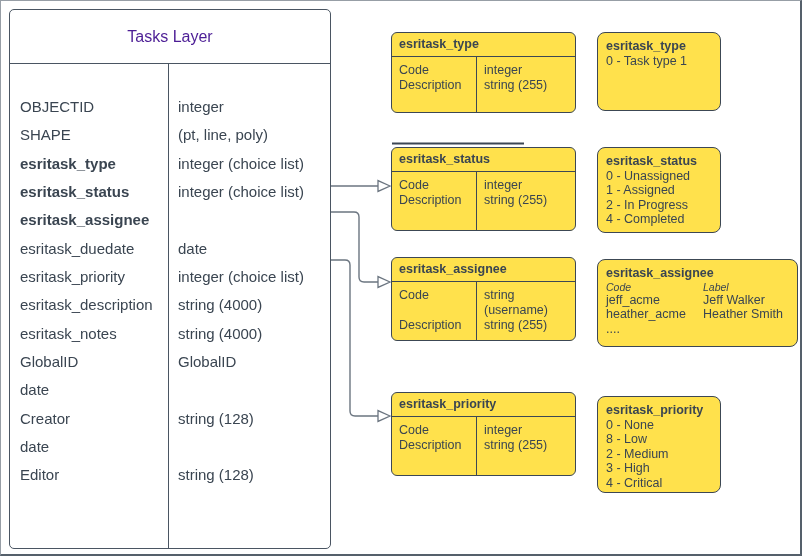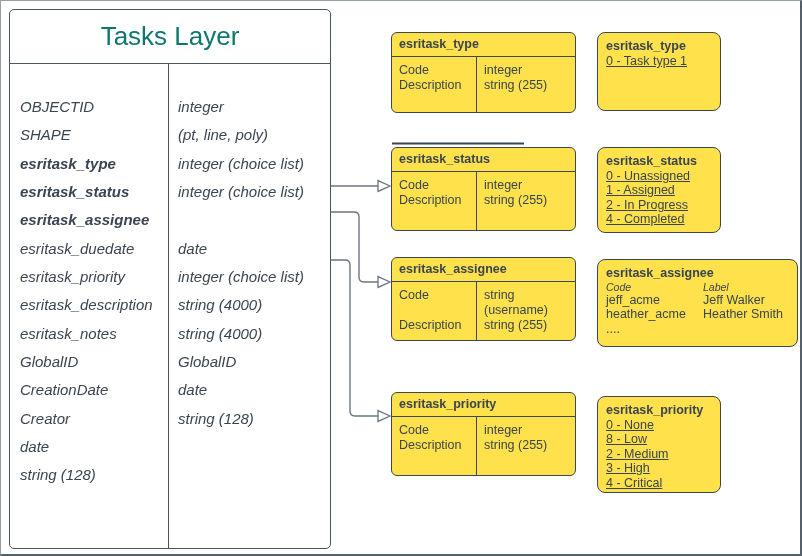--- a/index.html
+++ b/index.html
@@ -13,26 +13,26 @@
   .connectors path { fill:none; stroke:#6b7580; stroke-width:1.4; }
   .connectors path.darkseg { stroke:#3c4754; stroke-width:2.2; }
   .connectors polygon { fill:#ffffff; stroke:#6b7580; stroke-width:1.3; }
 
   
   .main-table {
     position:absolute; left:8px; top:8px; width:322px; height:540px;
     background:#ffffff; border:1px solid #4a5562; border-radius:5px; box-sizing:border-box;
   }
   .main-title {
-    height:53px; line-height:53px; text-align:center; font-size:26px; color:#0f766e;
+    height:53px; line-height:53px; text-align:center; font-size:16px; color:#4c1d95;
     border-bottom:1px solid #4a5562;
   }
   .main-vdiv { position:absolute; left:158px; top:54px; bottom:0; width:1px; background:#4a5562; }
   .main-body { padding-top:29px; font-size:15px; }
-  .frow { display:flex; line-height:28.35px;font-style:italic; }
+  .frow { display:flex; line-height:28.35px; }
   .fname { width:158px; flex:none; padding-left:10px; box-sizing:border-box; }
   .ftype { padding-left:10px; }
   .frow.bold .fname { font-weight:bold; }
 
   
   .dtable {
     position:absolute; left:390px; width:185px; box-sizing:border-box;
     background:#ffe14c; border:1.5px solid #3c4754; border-radius:6px;
   }
   .dt0 { top:31px;  height:81px; }
@@ -52,21 +52,21 @@
   .vlist {
     position:absolute; left:596px; box-sizing:border-box;
     background:#ffe14c; border:1.5px solid #3c4754; border-radius:8px;
     padding:6px 8px; font-size:12.5px;
   }
   .vl-type     { top:31px;  width:124px; height:79px; }
   .vl-status   { top:146px; width:124px; height:86px; }
   .vl-assignee { top:258px; width:201px; height:88px; }
   .vl-priority { top:395px; width:124px; height:97px; }
   .vtitle { font-weight:bold; line-height:15px; }
-  .vitem  { line-height:14.4px;text-decoration:underline; }
+  .vitem  { line-height:14.4px; }
   .vcols  { display:grid; grid-template-columns:97px 1fr; line-height:14.4px; }
   .vhead .vh { font-style:italic; font-size:10.5px; line-height:12px; }
   .vellipsis { line-height:14.4px; }
 </style>
 </head>
 <body>
 
 <div class="page">
 
   <svg class="connectors" viewBox="0 0 802 556">
@@ -127,34 +127,34 @@
           <div class="fname">esritask_notes</div>
           <div class="ftype">string (4000)</div>
         </div>
 
         <div class="frow">
           <div class="fname">GlobalID</div>
           <div class="ftype">GlobalID</div>
         </div>
 
         <div class="frow">
-          <div class="fname">CreationDate</div>
           <div class="ftype">date</div>
         </div>
 
         <div class="frow">
           <div class="fname">Creator</div>
           <div class="ftype">string (128)</div>
         </div>
 
         <div class="frow">
           <div class="ftype">date</div>
         </div>
 
         <div class="frow">
+          <div class="fname">Editor</div>
           <div class="ftype">string (128)</div>
         </div>
       </div>
   </div>
 
   <div class="dtable dt0">
     <div class="dtitle">esritask_type</div>
     <div class="dvdiv"></div>
     <div class="dbody">
 

